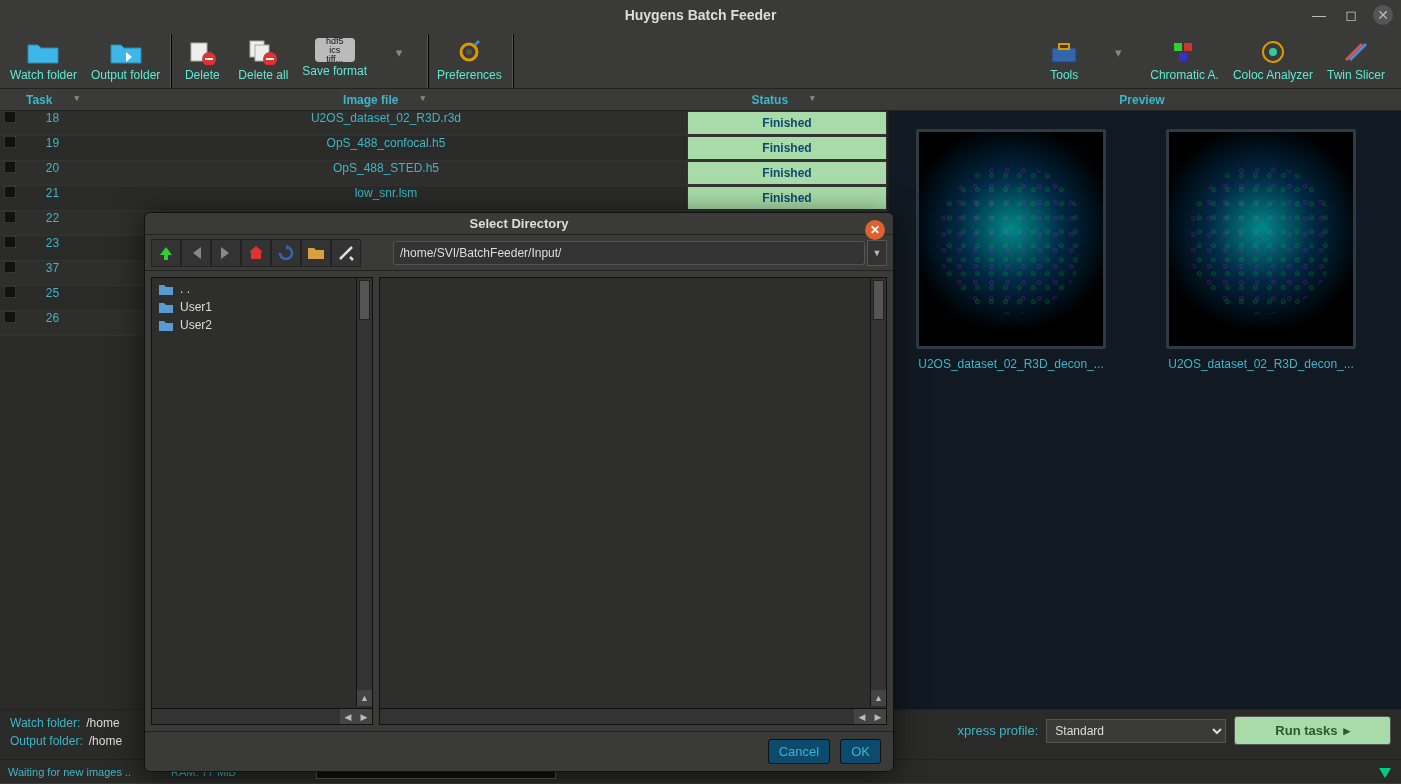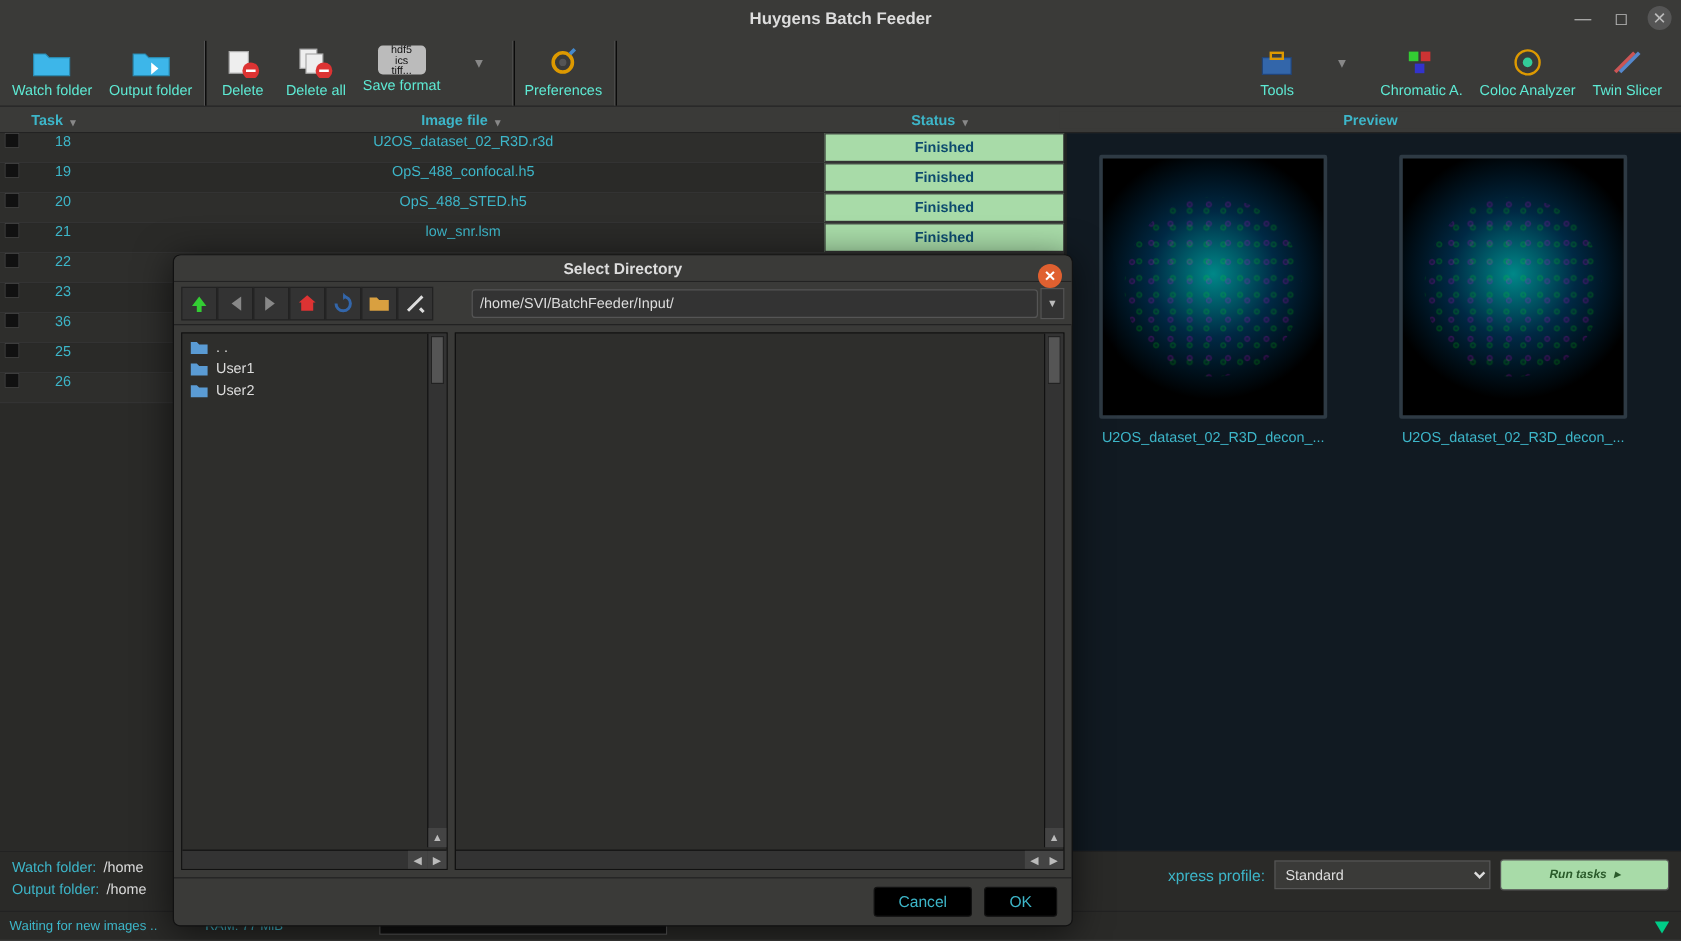--- a/index.html
+++ b/index.html
@@ -12,21 +12,21 @@
 .win-btn.close { background: #555; }
 
 .toolbar { display: flex; align-items: flex-start; background: #3a3a38; padding: 4px 6px 0 6px; gap: 4px; border-bottom: 1px solid #222; }
 .tgroup { display: flex; gap: 6px; border-right: 2px ridge #555; padding: 0 6px 2px 0; }
 .tgroup:last-child { border-right: none; margin-left: auto; }
 .tbtn { display: flex; flex-direction: column; align-items: center; justify-content: flex-start; min-width: 52px; padding: 4px 4px; cursor: pointer; border-radius: 3px; }
 .tbtn .ico { width: 36px; height: 28px; margin-bottom: 2px; display:flex; align-items:center; justify-content:center; }
 .tbtn .lbl { font-size: 12px; color: #5eead4; }
 
 .headers { display: flex; height: 22px; background: #3a3a38; color: #3db6c9; font-weight: bold; font-size: 12px; align-items: center; border-bottom: 1px solid #222; }
-.hdr { display: flex; align-items: flex-end; padding: 0 6px; gap: 6px; }
+.hdr { display: flex; align-items: flex-start; padding: 0 6px; gap: 22px; }
 .hdr .arr { color: #888; font-size: 9px; }
 
 .main { display: flex; height: calc(784px - 30px - 60px - 22px - 50px - 24px); }
 .tasks { flex: 0 0 887px; display: flex; flex-direction: column; background: #2a2a28; }
 .task-row { display: flex; height: 25px; border-bottom: 1px solid #333; }
 .task-row:nth-child(odd){ background:#2e2e2c; }
 .task-row:nth-child(even){ background:#2a2a28; }
 .cell-check { width: 20px; display:flex; justify-content:center;}
 .cell-task { width: 65px; text-align: center; color: #3db6c9; font-size: 12px;}
 .cell-file { flex: 1; text-align: center; color: #3db6c9; font-size: 12px;}
@@ -40,21 +40,21 @@
 .thumb .img::after{ content:""; position:absolute; inset:15% 10%; background: radial-gradient(circle at 40% 40%, #fff0, #f0f3 2px, #fff0 3px) 0 0/16px 16px, radial-gradient(circle at 60% 55%, #fff0, #0f03 2px, #fff0 3px) 4px 4px/14px 14px; border-radius:50%;}
 .thumb .cap { color:#3db6c9; font-weight:normal; font-size:12px; white-space:nowrap; overflow:hidden; text-overflow:ellipsis; max-width:100%;}
 
 .bottom-bar { height: 50px; background: #2a2a28; display:flex; align-items:flex-start; padding:6px 10px; gap:20px; border-top:1px solid #222;}
 .paths { display:flex; flex-direction:column; gap:4px; color:#3db6c9; font-size:12px; width: 470px;}
 .paths .row { display:flex; gap:6px;}
 .paths .lbl { color:#3db6c9; }
 .paths .val { color:#ddd; }
 .profile-sec { margin-left:auto; display:flex; align-items:center; gap:8px; }
 .profile-sec select { background:#3a3a38; color:#ddd; border:1px solid #555; padding:3px 4px; width:180px; font-size:12px;}
-.run-btn { background: #a8dba8; color:#2a5a2a; font-weight:bold; padding:6px 40px; border:1px solid #555; border-radius:3px; cursor:pointer; font-size:10px; display:flex; align-items:center; gap:6px;font-style:italic;}
+.run-btn { background: #a8dba8; color:#2a5a2a; font-weight:bold; padding:6px 40px; border:1px solid #555; border-radius:3px; cursor:pointer; font-size:13px; display:flex; align-items:center; gap:6px;}
 
 .statusbar { height:24px; background:#2a2a28; color:#3db6c9; font-size:11px; display:flex; align-items:center; padding:0 8px; gap:40px; border-top:1px solid #222;}
 .statusbar .prog { width:240px; height:14px; background:#111; border:1px solid #555; margin-left:40px;}
 
 
 .dialog { position:absolute; left:144px; top:212px; width:750px; height:560px; background:#3a3a38; border:1px solid #111; border-radius:6px; box-shadow:0 4px 30px #0009; display:flex; flex-direction:column; }
 .dlg-title { height:22px; display:flex; align-items:center; justify-content:center; font-weight:bold; color:#ddd; background:#3a3a38; border-bottom:1px solid #222; position:relative; border-radius:6px 6px 0 0;}
 .dlg-close { position:absolute; right:8px; top:7px; width:20px; height:20px; background:#e06030; color:#fff; border-radius:50%; display:flex; align-items:center; justify-content:center; font-size:12px; cursor:pointer;}
 .dlg-toolbar { height:36px; display:flex; align-items:center; gap:0; padding:3px 6px; background:#3a3a38; border-bottom:1px solid #222;}
 .dlg-tbtn { width:30px; height:28px; display:flex; align-items:center; justify-content:center; border:1px solid #222; background:#333; cursor:pointer;}
@@ -68,21 +68,21 @@
 .panel .vsb .th { position:absolute; left:2px; right:2px; top:2px; height:40px; background:#555; border:1px solid #222;}
 .panel .vsb .arr { position:absolute; left:0; right:0; height:16px; background:#444; display:flex; align-items:center; justify-content:center; font-size:9px; color:#bbb;}
 .panel .vsb .arr.up{ top:auto; bottom:0;}
 .panel .hsb { position:absolute; left:0; right:0; bottom:0; height:16px; background:#333; border-top:1px solid #111;}
 .panel .hsb .arr { position:absolute; top:0; bottom:0; width:16px; background:#444; display:flex; align-items:center; justify-content:center; font-size:9px; color:#bbb;}
 .panel .hsb .arr.l{right:16px;} .panel .hsb .arr.r{right:0;}
 .dir-list { padding:2px 4px;}
 .dir-item { display:flex; align-items:center; gap:6px; padding:2px 2px; font-size:12px; color:#ddd; cursor:pointer;}
 .folder-ico { display:inline-flex; width:16px; height:14px;}
 .dlg-buttons { height:40px; display:flex; align-items:center; justify-content:flex-end; gap:10px; padding:0 12px; border-top:1px solid #222;}
-.dlg-btn { padding:4px 20px; background:#000000; border:1px solid #111; border-radius:3px; color:#3db6c9; cursor:pointer; font-size:13px;}
+.dlg-btn { padding:4px 10px; background:#0c4a6e; border:1px solid #111; border-radius:3px; color:#3db6c9; cursor:pointer; font-size:13px;}
 
 svg { display:block; }
 </style>
 </head>
 <body>
 
 <div class="titlebar">
   <div class="title">Huygens Batch Feeder</div>
   <div class="win-controls">
     <div class="win-btn">—</div>
@@ -285,21 +285,21 @@
         <div class="cell-task">23</div>
         <div class="cell-file"></div>
         <div class="cell-status"></div>
       </div>
       <div class="task-row">
         <div class="cell-check">
           <svg width="12" height="12">
             <rect width="12" height="12" fill="#111" stroke="#555"></rect>
           </svg>
         </div>
-        <div class="cell-task">36</div>
+        <div class="cell-task">37</div>
         <div class="cell-file"></div>
         <div class="cell-status"></div>
       </div>
       <div class="task-row">
         <div class="cell-check">
           <svg width="12" height="12">
             <rect width="12" height="12" fill="#111" stroke="#555"></rect>
           </svg>
         </div>
         <div class="cell-task">25</div>

